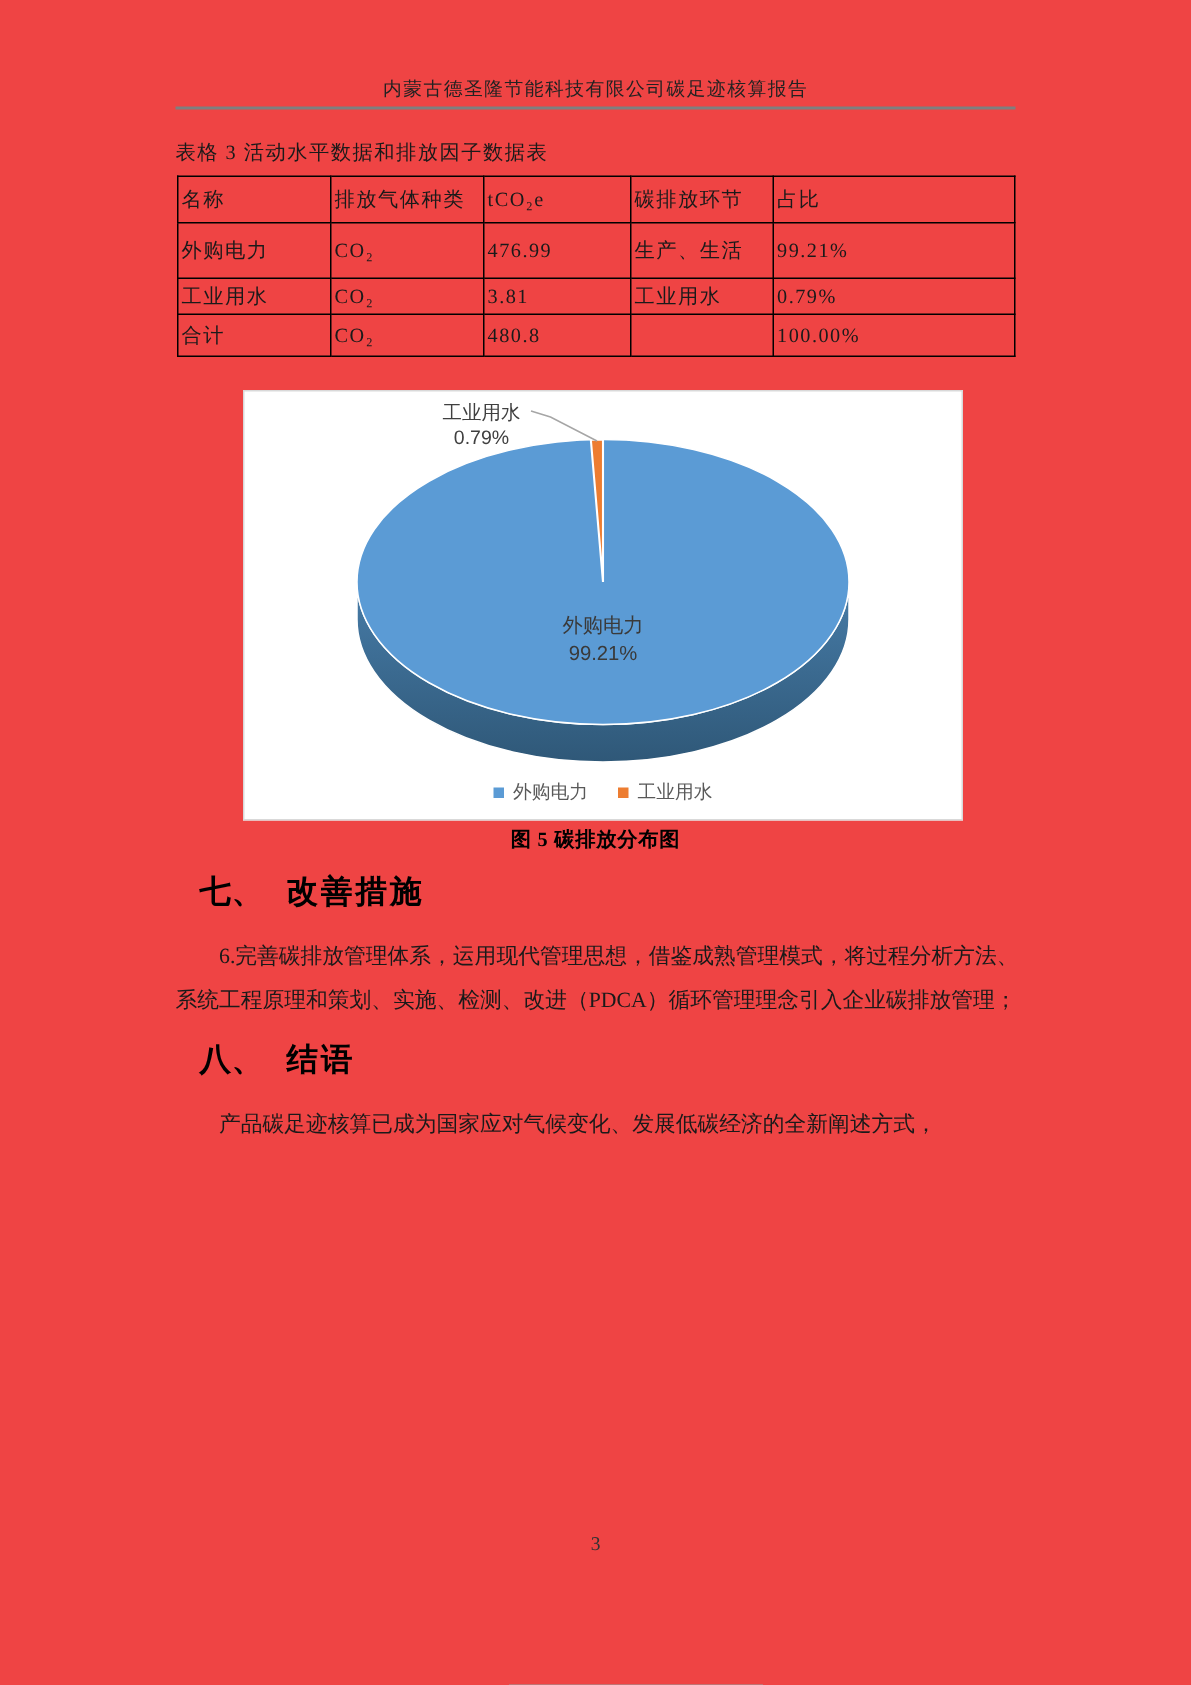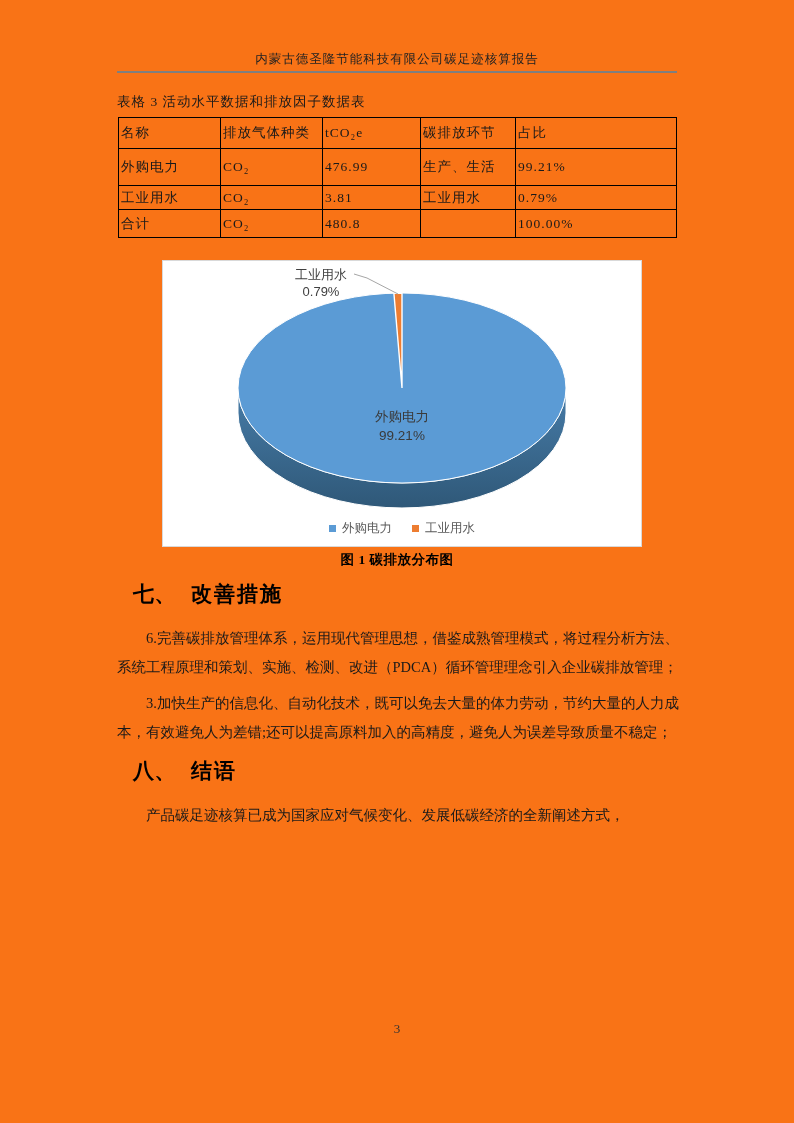--- a/index.html
+++ b/index.html
@@ -1,21 +1,21 @@
 <!DOCTYPE html>
 <html><head>
 <meta charset="utf-8">
 <style>
   * { margin: 0; padding: 0; box-sizing: border-box; }
   html,body { background: #9c9c9c; }
   .page {
     position: relative;
     width: 794px; height: 1123px;
     margin: 0 auto;
-    background: #f97316;
+    background: #ef4444;
     font-family: "Liberation Serif", "DejaVu Serif", serif;
     color: #1a1a1a;
     overflow: hidden;
   }
   
   .doc-header {
     position: absolute; top: 51px; left: 117px; width: 560px;
     text-align: center; font-size: 12.5px; letter-spacing: 1px; color: #222;
   }
   .header-rule {
@@ -172,30 +172,29 @@
         <span class="legend-swatch" style="background-color: rgb(91, 155, 213);"></span>
         <span>外购电力</span>
       </span>
       <span class="legend-item">
         <span class="legend-swatch" style="background-color: rgb(237, 125, 49);"></span>
         <span>工业用水</span>
       </span>
     </div>
   </div>
 
-  <div class="chart-caption">图 1 碳排放分布图</div>
+  <div class="chart-caption">图 5 碳排放分布图</div>
 
   <div class="body-text">
 
     <h2 class="sec-heading">
       <span>七、</span><span class="h-title">改善措施</span>
     </h2>
 
     <p class="jp item">6.完善碳排放管理体系，运用现代管理思想，借鉴成熟管理模式，将过程分析方法、系统工程原理和策划、实施、检测、改进（PDCA）循环管理理念引入企业碳排放管理；</p>
-    <p class="jp item">3.加快生产的信息化、自动化技术，既可以免去大量的体力劳动，节约大量的人力成本，有效避免人为差错;还可以提高原料加入的高精度，避免人为误差导致质量不稳定；</p>
 
     <h2 class="sec-heading">
       <span>八、</span><span class="h-title">结语</span>
     </h2>
 
     <p class="jp final">产品碳足迹核算已成为国家应对气候变化、发展低碳经济的全新阐述方式，</p>
   </div>
 
   <div class="page-number">3</div>
 

